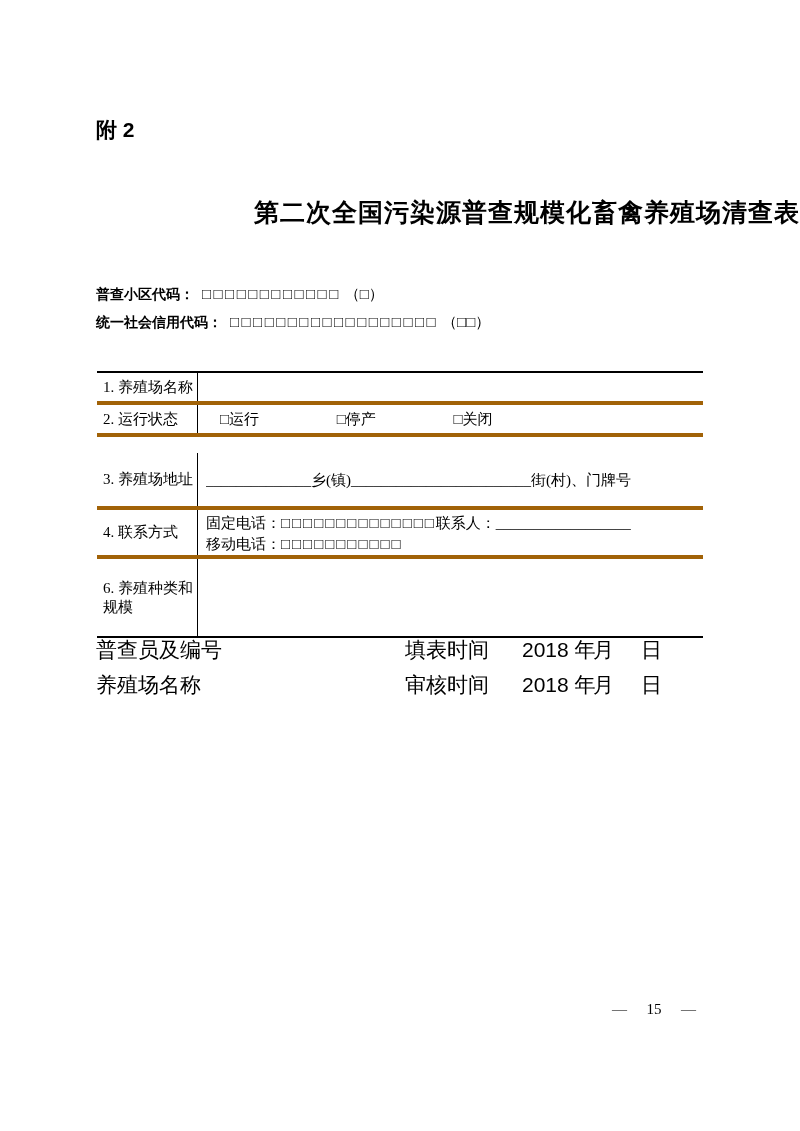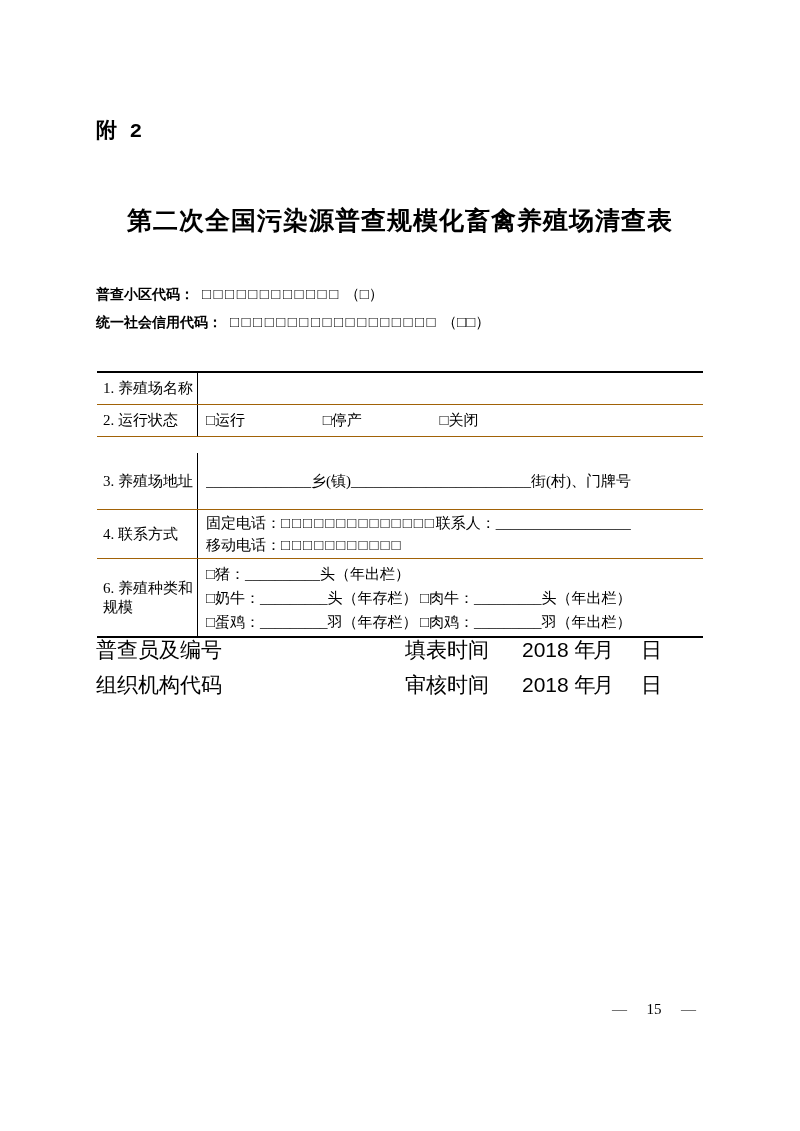--- a/index.html
+++ b/index.html
@@ -4,46 +4,46 @@
 <style>
   html,body { margin:0; padding:0; }
   body {
     width:800px; height:1131px; background:#ffffff; color:#000;
     position:relative; overflow:hidden;
     font-family:"Liberation Serif","DejaVu Serif",serif;
   }
 
   .attachment {
     position:absolute; left:96px; top:116px;
-    font-family:Liberation Mono, monospace;
+    font-family:Liberation Sans, sans-serif;
     font-weight:bold; font-size:21px;
   }
   .title {
-    position:absolute; left:0; top:204px; width:800px; margin:0;
-    text-align:center; font-family:"Liberation Sans","DejaVu Sans",sans-serif;
+    position:absolute; left:0; top:196px; width:800px; margin:0;
+    text-align:right; font-family:"Liberation Sans","DejaVu Sans",sans-serif;
     font-weight:bold; font-size:25px; letter-spacing:1px;
   }
 
   .codes { position:absolute; left:96px; top:280px; width:640px; }
   .code-line { height:28px; line-height:28px; white-space:nowrap; }
   .code-label {
     font-family:Liberation Serif, serif;
     font-weight:bold; font-size:14px;
   }
   .code-boxes { font-size:15px; letter-spacing:2.5px; margin-left:4px; }
   .code-suffix { font-size:15px; }
 
   .form-table {
     position:absolute; left:97px; top:371px; width:606px;
     border-top:2px solid #000; border-bottom:2px solid #000;
     box-sizing:border-box; font-size:15px;
   }
-  .trow { display:flex; border-bottom:1px solid #a16207; box-sizing:border-box; }
+  .trow { display:flex; border-bottom:4px solid #a16207; box-sizing:border-box; }
   .trow:last-child { border-bottom:none; }
-  .r1 { height:32px; } .r2 { height:32px; } .r3 { height:57px;margin-top:16px; }
+  .r1 { height:32px; } .r2 { height:32px;gap:14px; } .r3 { height:57px;margin-top:16px; }
   .r4 { height:49px; } .r5 { height:77px; }
   .tlabel {
     width:101px; flex:0 0 101px; border-right:1px solid #000;
     box-sizing:border-box; padding:2px 2px 2px 6px;
     display:flex; align-items:center; line-height:19px;
   }
   .tcontent {
     flex:1; box-sizing:border-box; padding:2px 0 2px 8px;
     display:flex; flex-direction:column; justify-content:center;
     overflow:hidden;
@@ -129,45 +129,34 @@
           <span>固定电话：</span><span class="boxes-run">□□□□□□□□□□□□□□</span><span>联系人：</span><span>__________________</span>
         </div>
         <div class="tline">
           <span>移动电话：</span><span class="boxes-run">□□□□□□□□□□□</span>
         </div>
       </div>
     </div>
 
     <div class="trow r5">
       <div class="tlabel">6. 养殖种类和规模</div>
-      <div class="tcontent">
-        <div class="tline">
-          <span>□猪：__________头（年出栏）</span>
-        </div>
-        <div class="tline">
-          <span class="species-col1">□奶牛：_________头（年存栏）</span><span>□肉牛：_________头（年出栏）</span>
-        </div>
-        <div class="tline">
-          <span class="species-col1">□蛋鸡：_________羽（年存栏）</span><span>□肉鸡：_________羽（年出栏）</span>
-        </div>
-      </div>
     </div>
 
   </div>
 
   <div class="signoff-row so-1">
     <span class="so-label">普查员及编号</span>
     <span class="so-time">填表时间</span>
     <span class="so-year">2018 年</span>
     <span class="so-month">月</span>
     <span class="so-day">日</span>
   </div>
 
   <div class="signoff-row so-2">
-    <span class="so-label">组织机构代码</span>
+    <span class="so-label">养殖场名称</span>
     <span class="so-time">审核时间</span>
     <span class="so-year">2018 年</span>
     <span class="so-month">月</span>
     <span class="so-day">日</span>
   </div>
 
   <div class="footer">
     <span class="dash">—</span>
     <span>15</span>
     <span class="dash">—</span>

